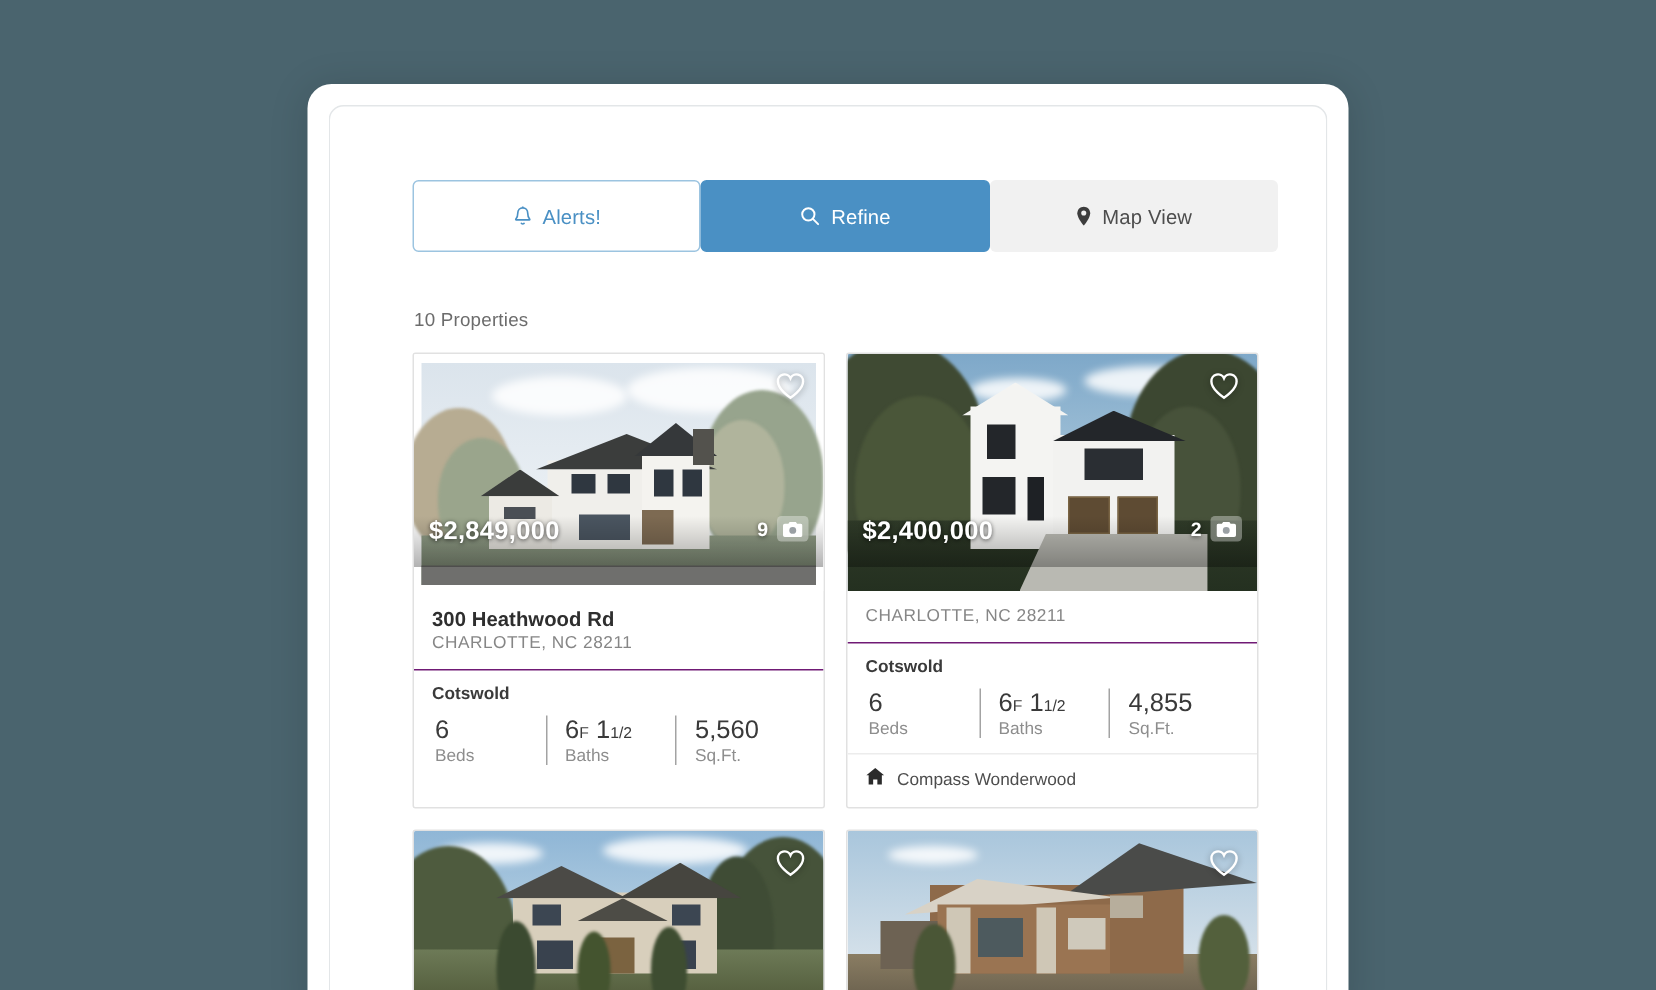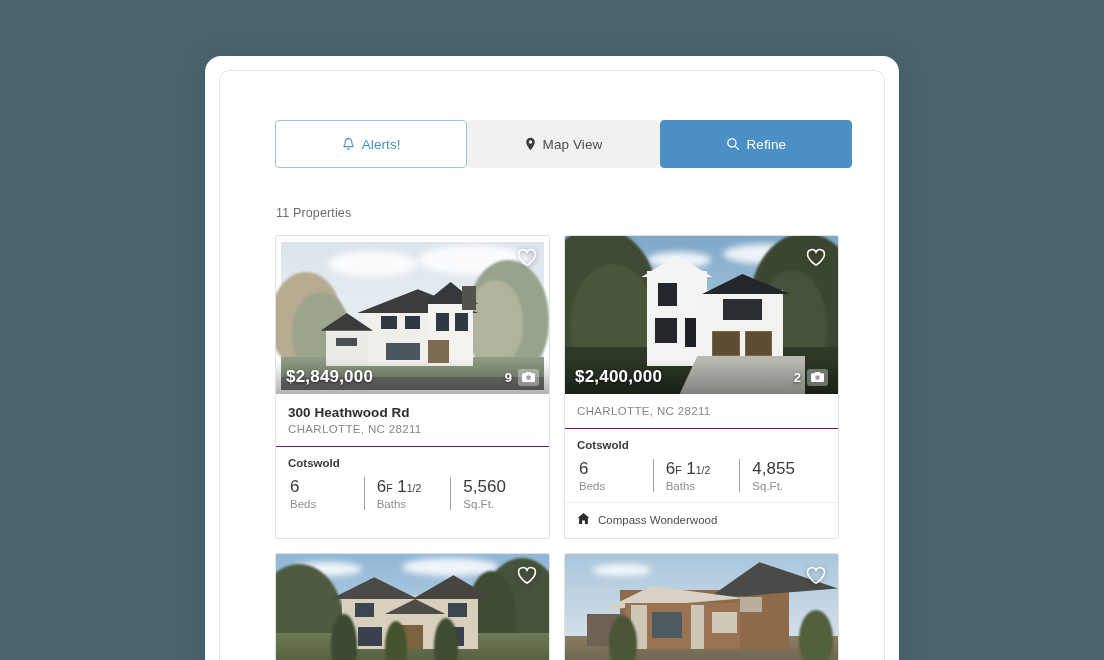--- a/index.html
+++ b/index.html
@@ -138,24 +138,24 @@
     right: 10px;
     width: 24px;
     height: 24px;
     cursor: pointer;
     z-index: 4;
     filter: drop-shadow(0 1px 2px rgba(0,0,0,0.35));
   }
 
   .price-bar {
     position: absolute;
-    left: 0; right: 0; bottom: 0;
+    left: 0; right: 0; bottom: 16px;
     height: 34px;
     display: flex;
-    align-items: center;
+    align-items: flex-start;
     padding: 0 10px;
     z-index: 3;
     background: linear-gradient(to bottom, rgba(0,0,0,0.0), rgba(0,0,0,0.30));
   }
   .price {
     color: #ffffff;
     font-size: 17px;
     font-weight: bold;
     letter-spacing: 0.2px;
     text-shadow: 0 1px 3px rgba(0,0,0,0.65);
@@ -286,44 +286,44 @@
           <span>
             <svg width="13" height="14" viewBox="0 0 13 14" fill="none" stroke="#4a90c4" stroke-width="1.1">
               <path d="M6.5 1.6c-1.9 0-3.3 1.5-3.3 3.4 0 2.6-.9 3.6-1.3 4.1-.2.2 0 .5.2.5h8.8c.3 0 .4-.3.2-.5-.4-.5-1.3-1.5-1.3-4.1 0-1.9-1.4-3.4-3.3-3.4z"></path>
               <path d="M5.4 11.5a1.15 1.15 0 0 0 2.2 0"></path>
               <path d="M6.5 1.6V.7"></path>
             </svg>
           </span>
           <span class="lbl">Alerts!</span>
         </div>
 
+        <div class="tbtn tbtn--refine">
+          <span>
+            <svg width="14" height="14" viewBox="0 0 14 14" fill="none" stroke="#ffffff" stroke-width="1.3">
+              <circle cx="5.9" cy="5.9" r="4.1"></circle>
+              <path d="M9.1 9.1l3.3 3.3" stroke-linecap="round"></path>
+            </svg>
+          </span>
+          <span class="lbl">Refine</span>
+        </div>
+
         <div class="tbtn">
           <span>
             <svg width="11" height="14" viewBox="0 0 11 14" fill="#3d3d3d">
               <path d="M5.5.8C3.1.8 1.2 2.7 1.2 5.1c0 3.1 3.7 7.6 4.3 8.2.6-.6 4.3-5.1 4.3-8.2C9.8 2.7 7.9.8 5.5.8z"></path>
               <circle cx="5.5" cy="5" r="1.7" fill="#f1f1f1"></circle>
             </svg>
           </span>
           <span class="lbl">Map View</span>
         </div>
 
-        <div class="tbtn tbtn--refine">
-          <span>
-            <svg width="14" height="14" viewBox="0 0 14 14" fill="none" stroke="#ffffff" stroke-width="1.3">
-              <circle cx="5.9" cy="5.9" r="4.1"></circle>
-              <path d="M9.1 9.1l3.3 3.3" stroke-linecap="round"></path>
-            </svg>
-          </span>
-          <span class="lbl">Refine</span>
-        </div>
-
 
       </div>
 
-      <div class="results-count">11 Properties</div>
+      <div class="results-count">10 Properties</div>
 
       <div class="grid">
 
         <div class="card">
           <div class="card-media">
             <div class="photo p1">
               <div class="inner">
                 <div class="cloud" style="left:18%;top:6%;width:90px;height:26px;"></div>
                 <div class="cloud" style="left:52%;top:2%;width:110px;height:30px;"></div>
                 <div class="tree" style="left:-4%;top:20%;width:72px;height:96px;background:#b7ac92;"></div>

